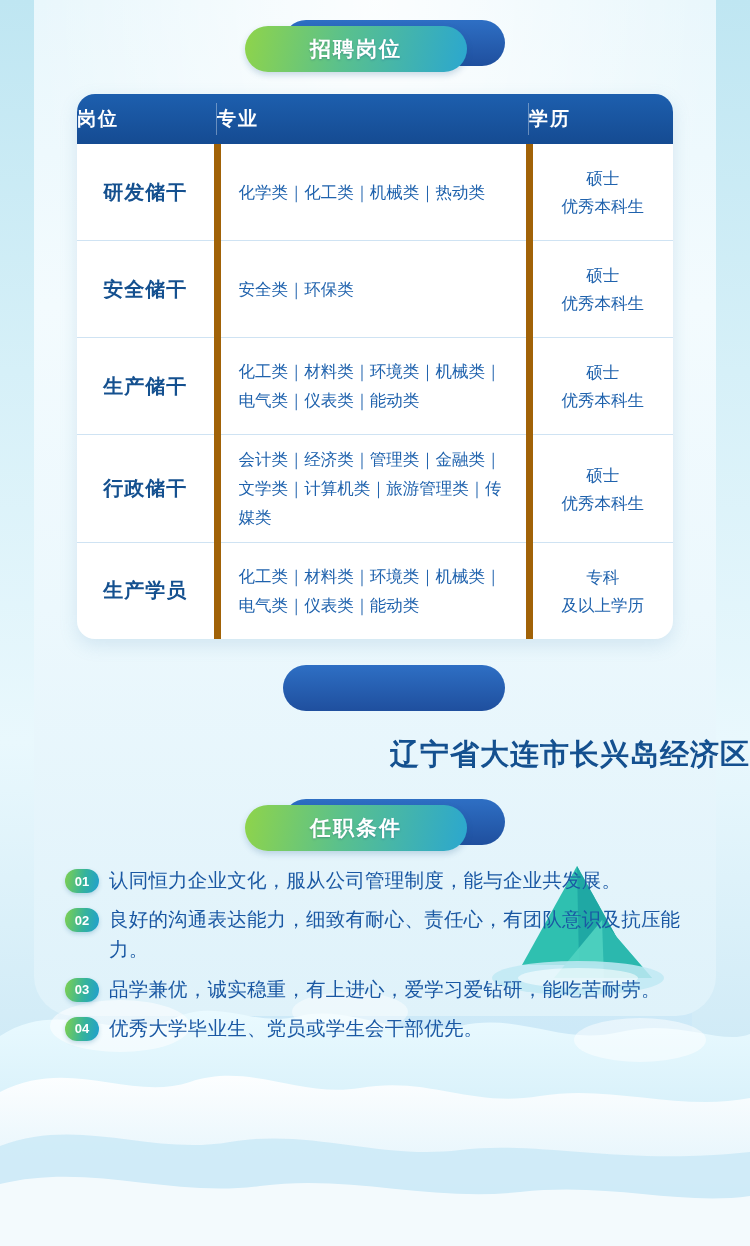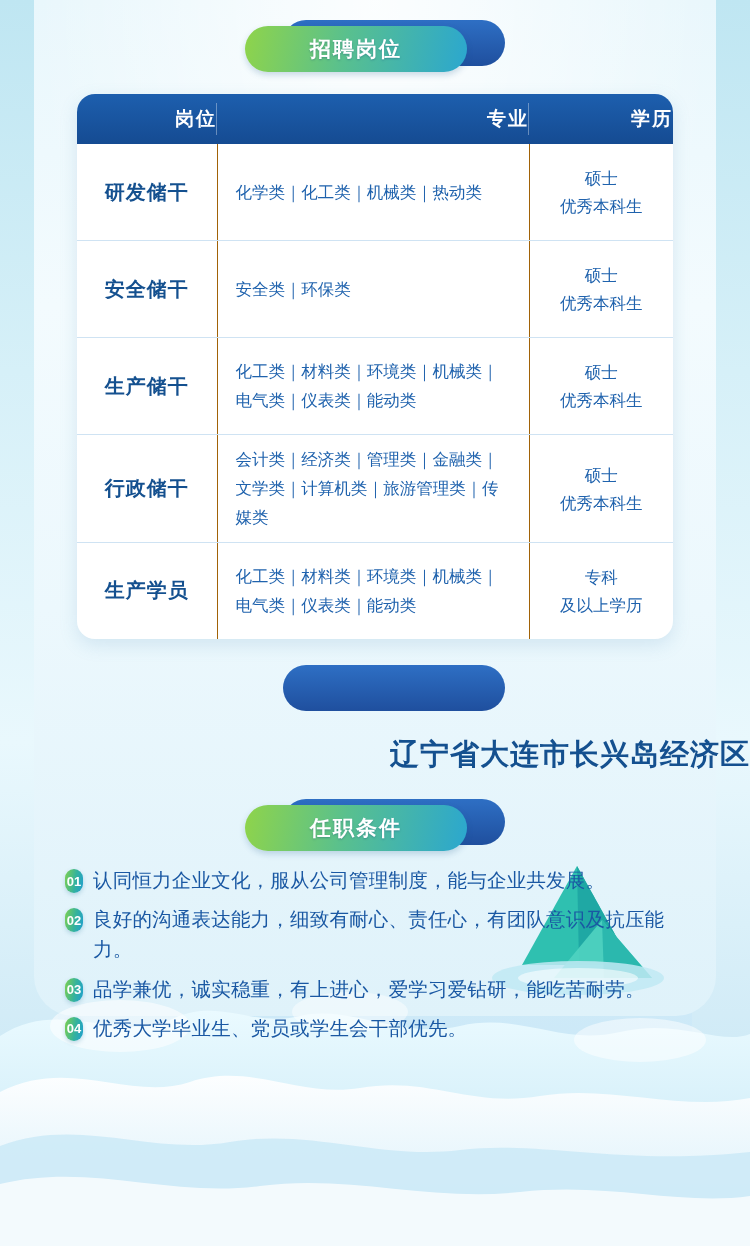--- a/index.html
+++ b/index.html
@@ -69,30 +69,30 @@
     width: 596px; margin: 22px auto 0;
     background: #ffffff;
     border-radius: 18px;
     box-shadow: 0 6px 18px rgba(90,150,190,.18);
     overflow: hidden;
   }
   table { width: 100%; border-collapse: collapse; }
   thead th {
     background: linear-gradient(180deg,#1d5fae 0%, #154b92 100%);
     color: #fff; font-size: 19px; font-weight: bold; letter-spacing: 2px;
-    padding: 12px 0; text-align: right;
+    padding: 12px 0; text-align: left;
   }
   thead th.sep { position: relative; }
   thead th.sep:after {
     content:""; position:absolute; right:0; top:18%; height:64%; width:1px;
     background: rgba(255,255,255,.35);
   }
   tbody td {
     border-bottom: 1px solid #cfe3f3;
-    border-right: 1px solid #a16207;
+    border-right: 7px solid #a16207;
     color: #1b4f9a;
     vertical-align: middle;
   }
   tbody tr:last-child td { border-bottom: none; }
   tbody td:last-child { border-right: none; }
   td.col-post {
     width: 140px; text-align: center; font-size: 20px; font-weight: bold;
     color: #14508f; letter-spacing: 1px;
   }
   td.col-major {
@@ -107,21 +107,21 @@
   
   .location {
     text-align: right; margin-top: 18px;
     font-size: 29px; font-weight: bold; color: #14508f; letter-spacing: 1px;
   }
 
   
   .req-list { width: 620px; margin: 14px auto 0; }
   .req-item { display: flex; align-items: flex-start; margin-bottom: 9px; }
   .req-num {
-    flex: 0 0 auto; width: 18px; height: 24px; margin-right: 10px; margin-top: 4px;
+    flex: 0 0 auto; width: 34px; height: 24px; margin-right: 10px; margin-top: 4px;
     border-radius: 13px;
     background: linear-gradient(100deg,#7fd04f 0%, #35b39c 55%, #1f9fd0 100%);
     color: #fff; font-size: 13px; font-weight: bold;
     display: flex; align-items: center; justify-content: center;
     box-shadow: 0 2px 4px rgba(40,120,160,.25);
     text-align: right;
   }
   .req-text {
     font-size: 19.5px; line-height: 1.55; color: #1a58a3; letter-spacing: .2px;
   }

